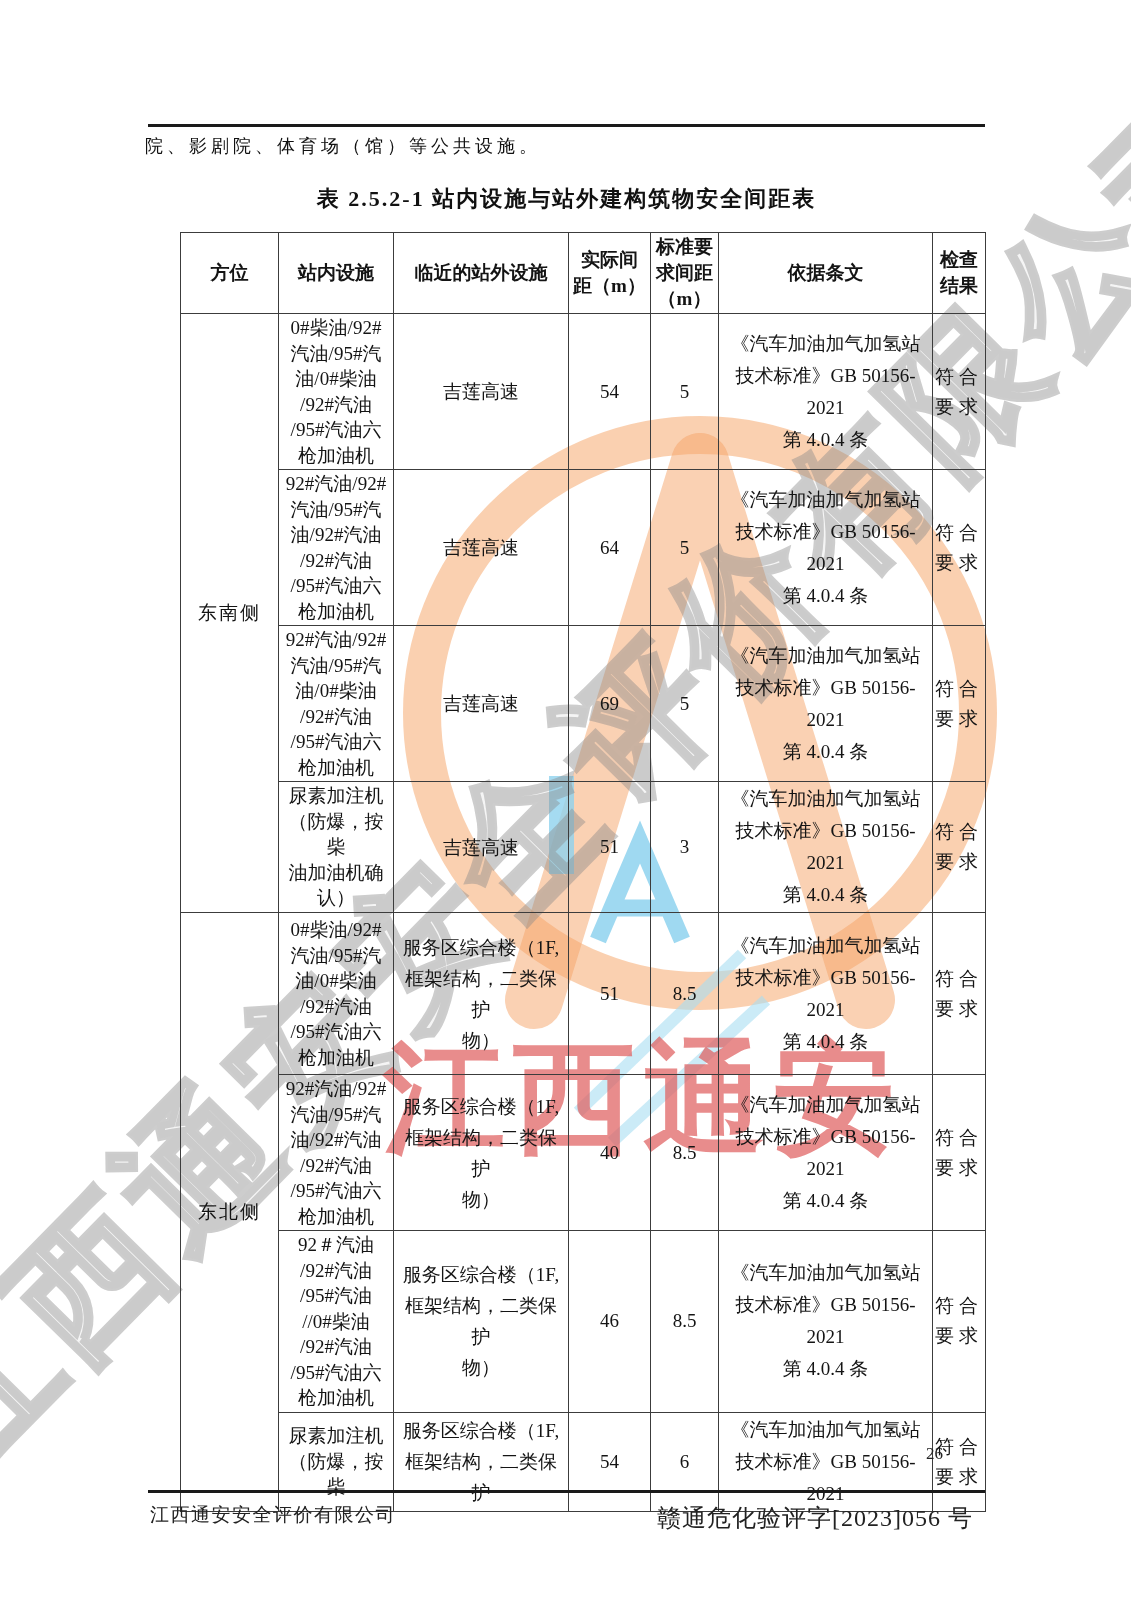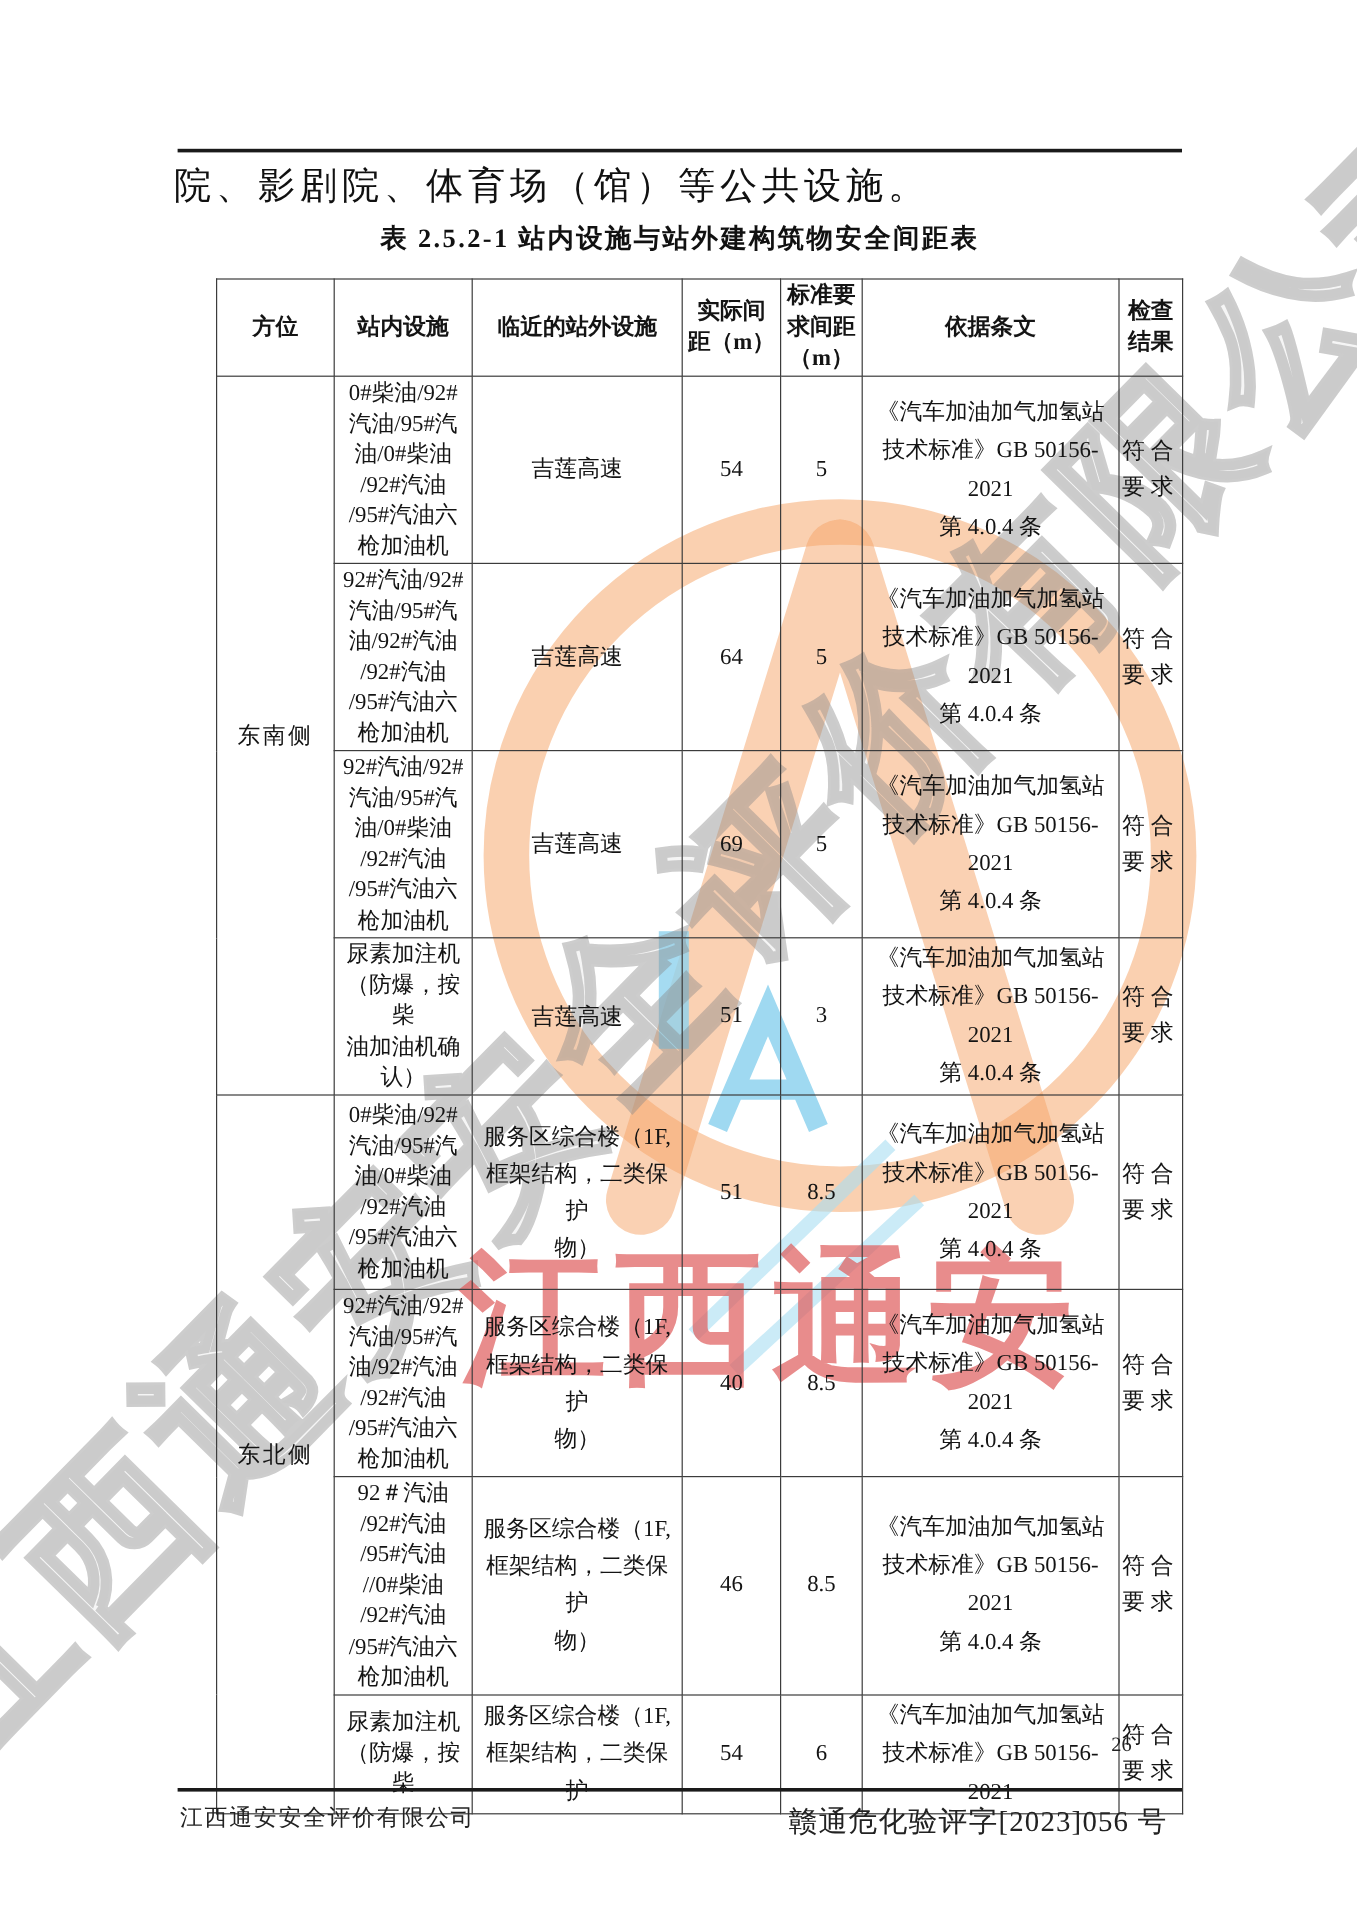--- a/index.html
+++ b/index.html
@@ -43,21 +43,21 @@
   .content{position:absolute;inset:0;z-index:2;}
   .doc-header{
     position:absolute;left:148px;top:88px;width:837px;
     text-align:center;font-size:17px;letter-spacing:1.5px;color:#222;
   }
   .doc-header-rule{
     position:absolute;left:148px;top:124px;width:837px;height:3px;background:#1a1a1a;
   }
   .intro{
     position:absolute;left:145px;top:134px;width:860px;
-    font-size:31px;letter-spacing:4px;color:#111;
+    font-size:18px;letter-spacing:4px;color:#111;
   }
   .table-title{
     position:absolute;left:148px;top:184px;width:837px;
     text-align:center;font-size:22px;font-weight:bold;letter-spacing:2px;color:#111;
   }
   table.safety{
     position:absolute;left:180px;top:232px;
     width:805px;border-collapse:collapse;table-layout:fixed;
   }
   table.safety td,table.safety th{

